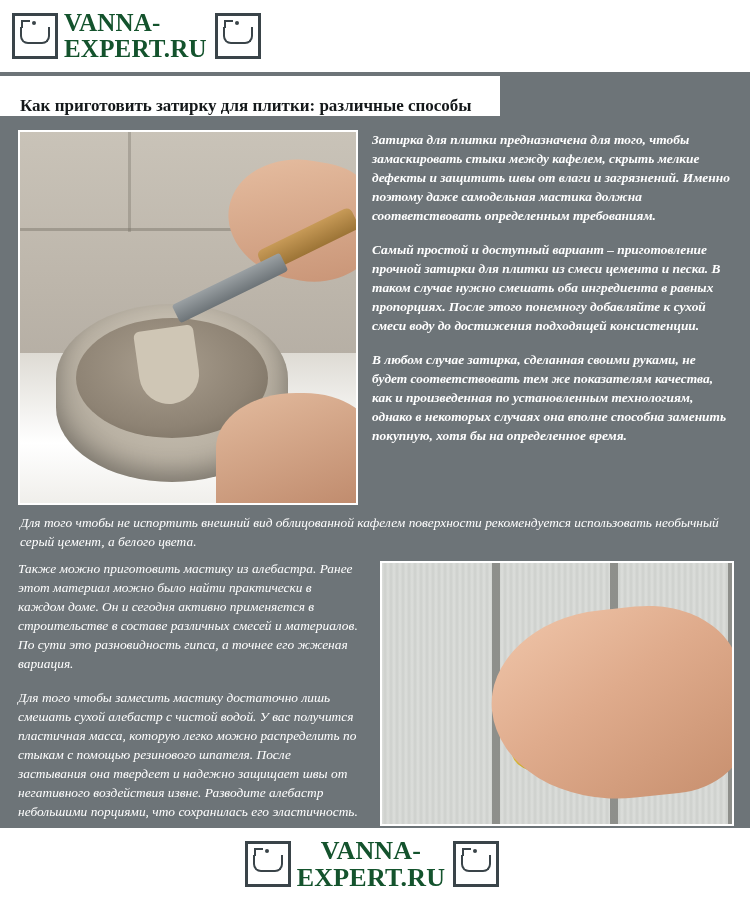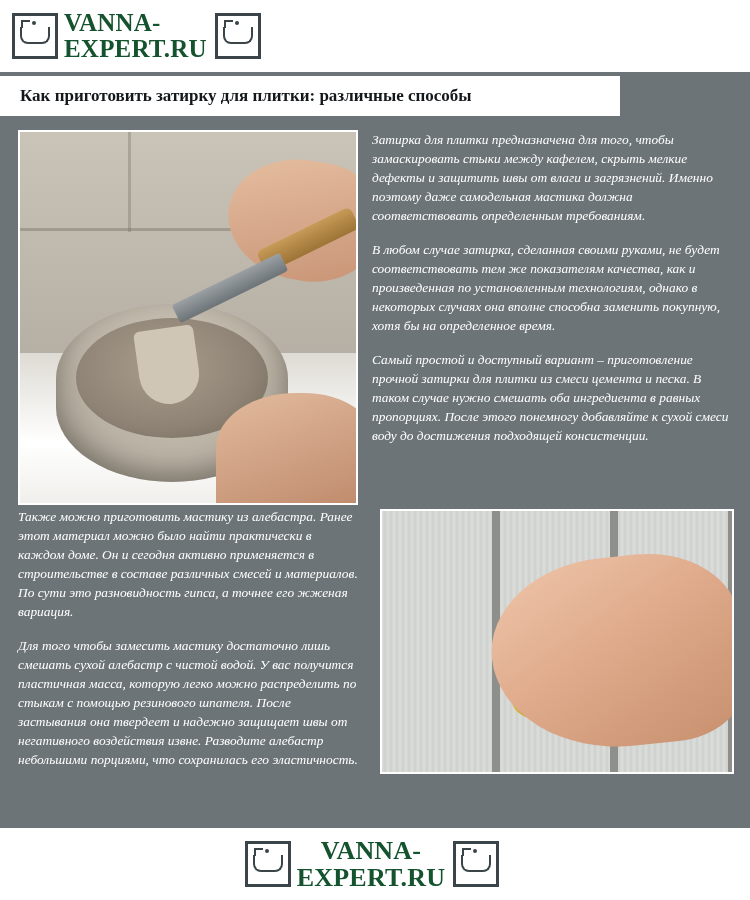--- a/index.html
+++ b/index.html
@@ -66,24 +66,24 @@
     flex: 0 0 auto;
   }
   .logo-mark-2 {
     margin-left: 8px;
   }
 
   
   .title-bar {
     position: absolute;
     left: 0; top: 76px;
-    width: 620px; height: 40px;
+    width: 500px; height: 40px;
     background: #ffffff;
     display: flex;
-    align-items: center;
+    align-items: flex-end;
   }
   .title-bar .title-text {
     font-family: "Liberation Serif", serif;
     font-weight: bold;
     font-size: 17px;
     color: #14181a;
     padding-left: 20px;
     white-space: nowrap;
   }
 
@@ -181,20 +181,21 @@
     width: 160px; height: 110px;
     border-radius: 50% 45% 0 0;
     background: linear-gradient(160deg,#e3bb9e,#bf8a6c);
   }
 
   
   .col-right {
     position: absolute;
     left: 372px; top: 8px;
     width: 362px;
+    font-weight: bold;
   }
   .para {
     font-family: "Liberation Serif", serif;
     font-style: italic;
     font-size: 13.4px;
     line-height: 1.42;
     color: #ffffff;
     margin: 0 0 15px 0;
     text-align: left;
   }
@@ -312,26 +313,29 @@
         </span>
       <span class="hand-top"></span>
       <span class="handle"></span>
       <span class="blade"></span>
       <span class="knife"></span>
       <span class="hand-bottom"></span>
     </div>
 
     <div class="col-right">
       <p class="para">Затирка для плитки предназначена для того, чтобы замаскировать стыки между кафелем, скрыть мелкие дефекты и защитить швы от влаги и загрязнений. Именно поэтому даже самодельная мастика должна соответствовать определенным требованиям.</p>
+      <p class="para">Самый простой и доступный вариант – приготовление прочной затирки для плитки из смеси цемента и песка. В таком случае нужно смешать оба ингредиента в равных пропорциях. После этого понемногу добавляйте к сухой смеси воду до достижения подходящей консистенции.</p>
       <p class="para">В любом случае затирка, сделанная своими руками, не будет соответствовать тем же показателям качества, как и произведенная по установленным технологиям, однако в некоторых случаях она вполне способна заменить покупную, хотя бы на определенное время.</p>
-      <p class="para">Самый простой и доступный вариант – приготовление прочной затирки для плитки из смеси цемента и песка. В таком случае нужно смешать оба ингредиента в равных пропорциях. После этого понемногу добавляйте к сухой смеси воду до достижения подходящей консистенции.</p>
     </div>
 
   </div>
 
+  <div class="band">
+    <p class="para">Для того чтобы не испортить внешний вид облицованной кафелем поверхности рекомендуется использовать необычный серый цемент, а белого цвета.</p>
+  </div>
 
   <div class="row-2">
 
     <div class="col-left-2">
       <p class="para">Также можно приготовить мастику из алебастра. Ранее этот материал можно было найти практически в каждом доме. Он и сегодня активно применяется в строительстве в составе различных смесей и материалов. По сути это разновидность гипса, а точнее его жженая вариация.</p>
       <p class="para">Для того чтобы замесить мастику достаточно лишь смешать сухой алебастр с чистой водой. У вас получится пластичная масса, которую легко можно распределить по стыкам с помощью резинового шпателя. После застывания она твердеет и надежно защищает швы от негативного воздействия извне. Разводите алебастр небольшими порциями, что сохранилась его эластичность.</p>
     </div>
 
     <div class="photo2">
       <span class="tile-bg"></span>

